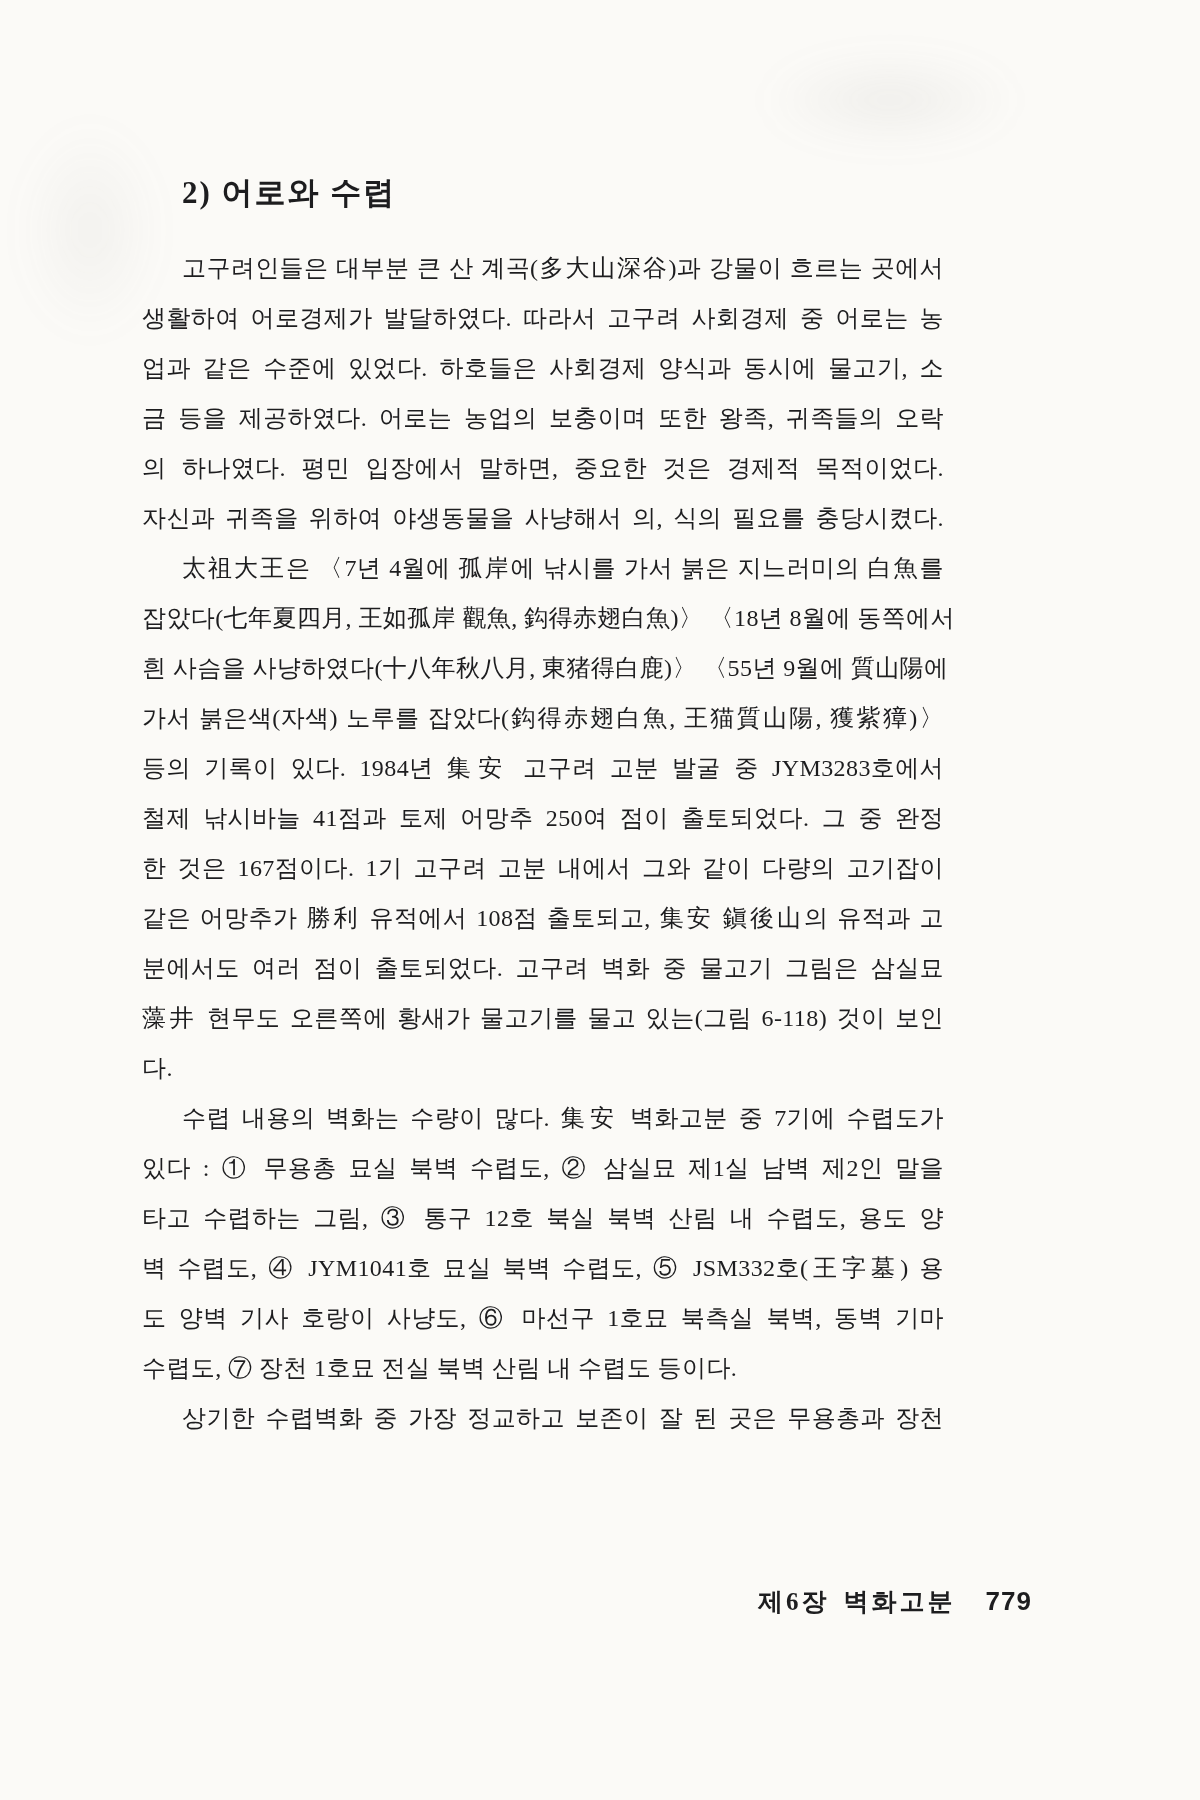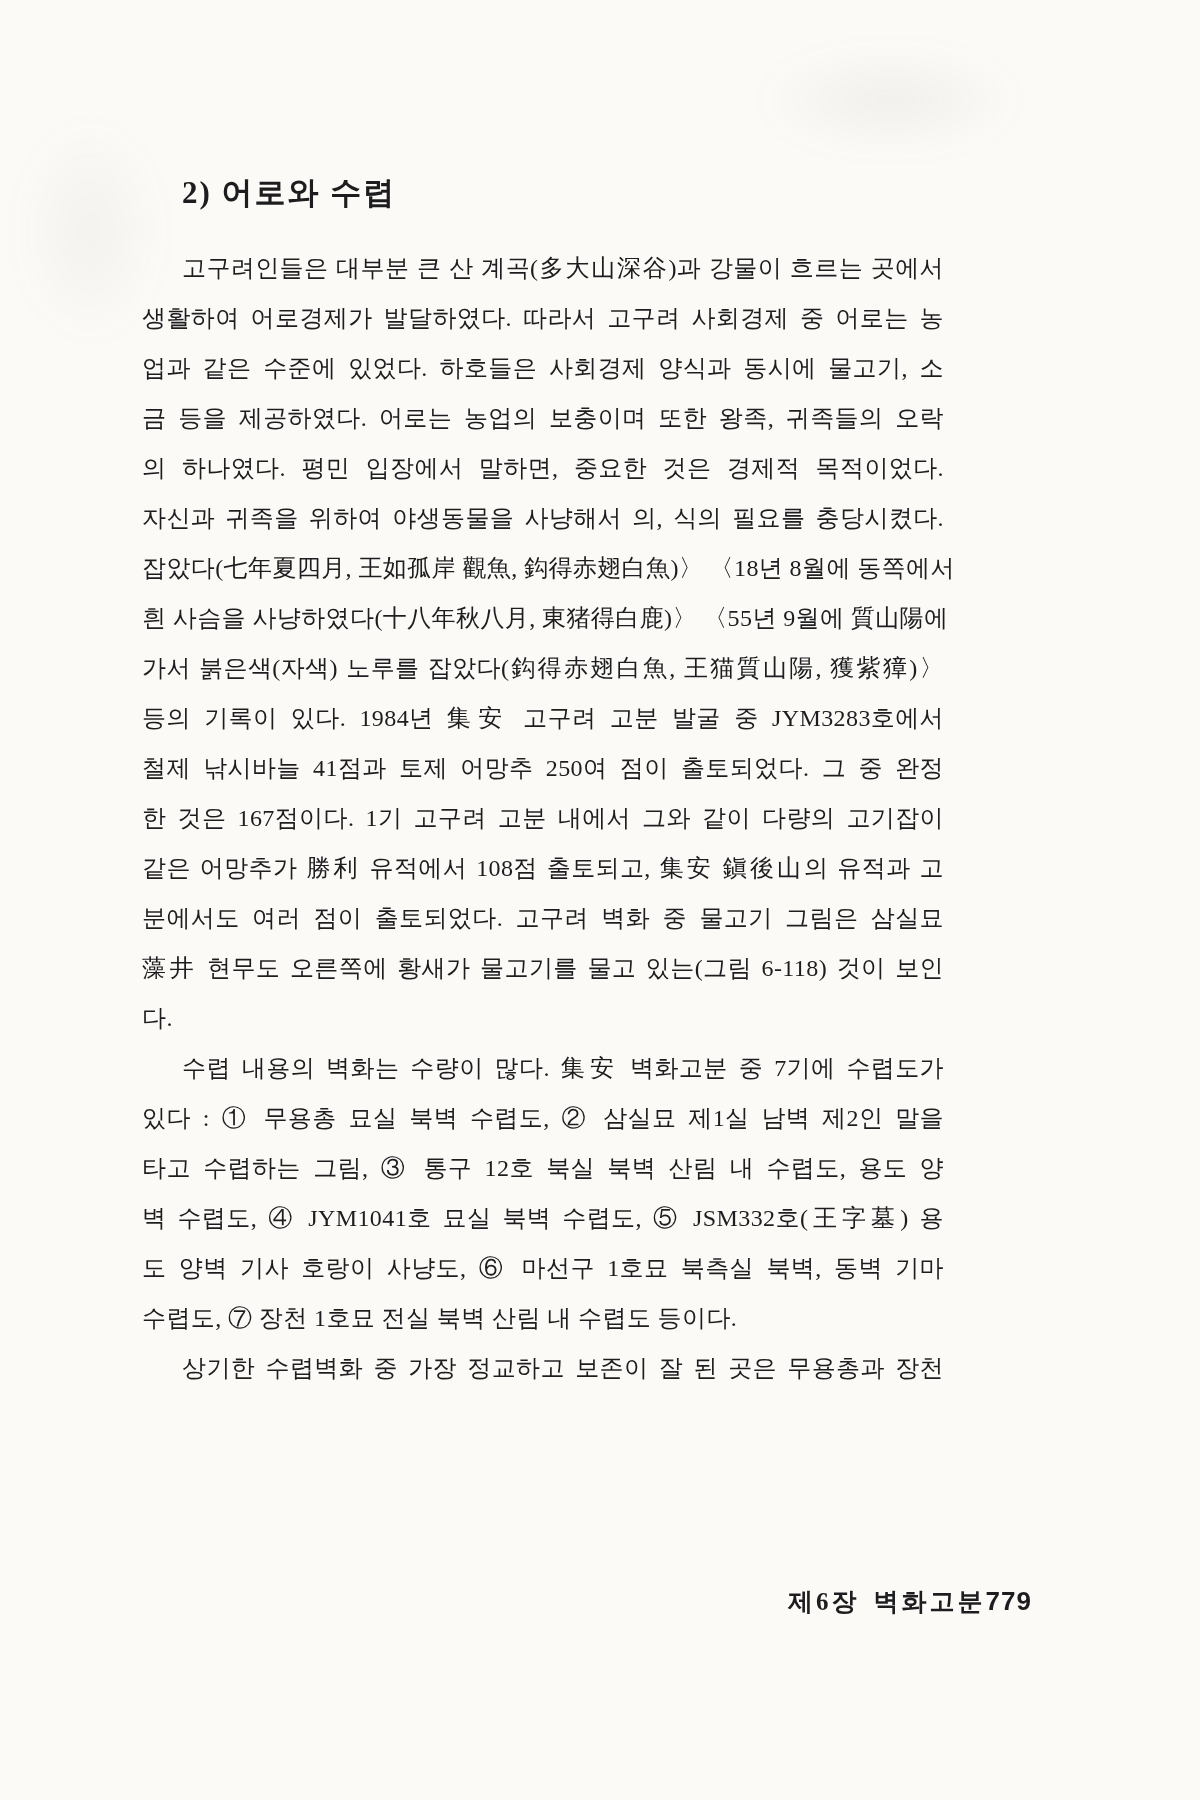--- a/index.html
+++ b/index.html
@@ -64,20 +64,21 @@
   .line.no-justify {
     text-align-last: left;
   }
 
   .footer {
     position: absolute;
     top: 1585px;
     right: 168px;
     display: flex;
     align-items: baseline;
+    gap: 30px;
     font-weight: 700;
   }
   .footer .chapter-group {
     display: flex;
     align-items: baseline;
     gap: 14px;
     font-size: 25px;
     letter-spacing: 3px;
   }
   .footer .page-number {
@@ -95,20 +96,21 @@
 
 <h2 class="heading">2) 어로와 수렵</h2>
 
 <div class="text-block">
     <div class="line indent">고구려인들은 대부분 큰 산 계곡(多大山深谷)과 강물이 흐르는 곳에서</div>
     <div class="line">생활하여 어로경제가 발달하였다. 따라서 고구려 사회경제 중 어로는 농</div>
     <div class="line">업과 같은 수준에 있었다. 하호들은 사회경제 양식과 동시에 물고기, 소</div>
     <div class="line">금 등을 제공하였다. 어로는 농업의 보충이며 또한 왕족, 귀족들의 오락</div>
     <div class="line">의 하나였다. 평민 입장에서 말하면, 중요한 것은 경제적 목적이었다.</div>
     <div class="line">자신과 귀족을 위하여 야생동물을 사냥해서 의, 식의 필요를 충당시켰다.</div>
+    <div class="line indent">太祖大王은 〈7년 4월에 孤岸에 낚시를 가서 붉은 지느러미의 白魚를</div>
     <div class="line">잡았다(七年夏四月, 王如孤岸 觀魚, 鈎得赤翅白魚)〉 〈18년 8월에 동쪽에서</div>
     <div class="line">흰 사슴을 사냥하였다(十八年秋八月, 東猪得白鹿)〉 〈55년 9월에 質山陽에</div>
     <div class="line">가서 붉은색(자색) 노루를 잡았다(鈎得赤翅白魚, 王猫質山陽, 獲紫獐)〉</div>
     <div class="line">등의 기록이 있다. 1984년 集安 고구려 고분 발굴 중 JYM3283호에서</div>
     <div class="line">철제 낚시바늘 41점과 토제 어망추 250여 점이 출토되었다. 그 중 완정</div>
     <div class="line">한 것은 167점이다. 1기 고구려 고분 내에서 그와 같이 다량의 고기잡이</div>
     <div class="line">같은 어망추가 勝利 유적에서 108점 출토되고, 集安 鎭後山의 유적과 고</div>
     <div class="line">분에서도 여러 점이 출토되었다. 고구려 벽화 중 물고기 그림은 삼실묘</div>
     <div class="line">藻井 현무도 오른쪽에 황새가 물고기를 물고 있는(그림 6-118) 것이 보인</div>
     <div class="line no-justify">다.</div>

